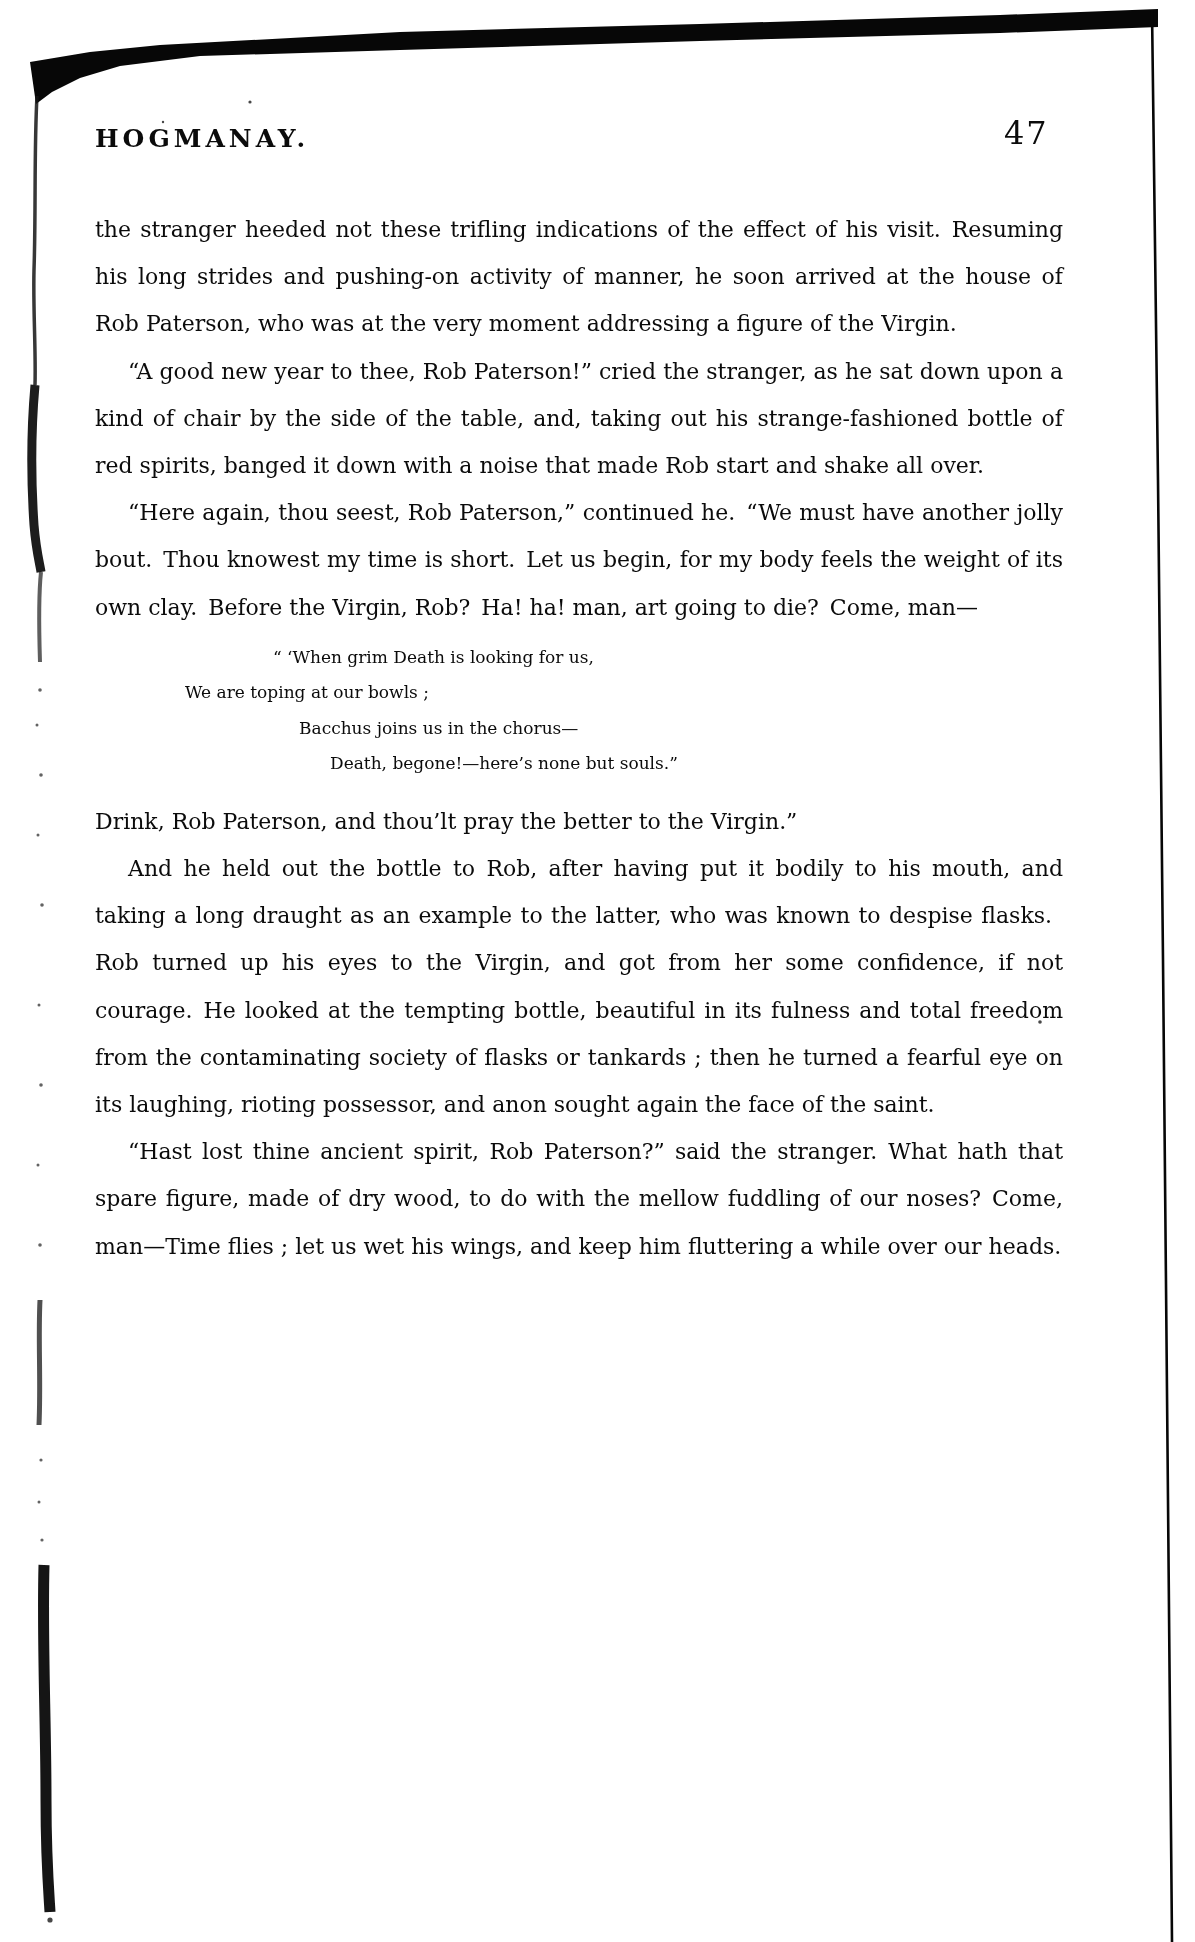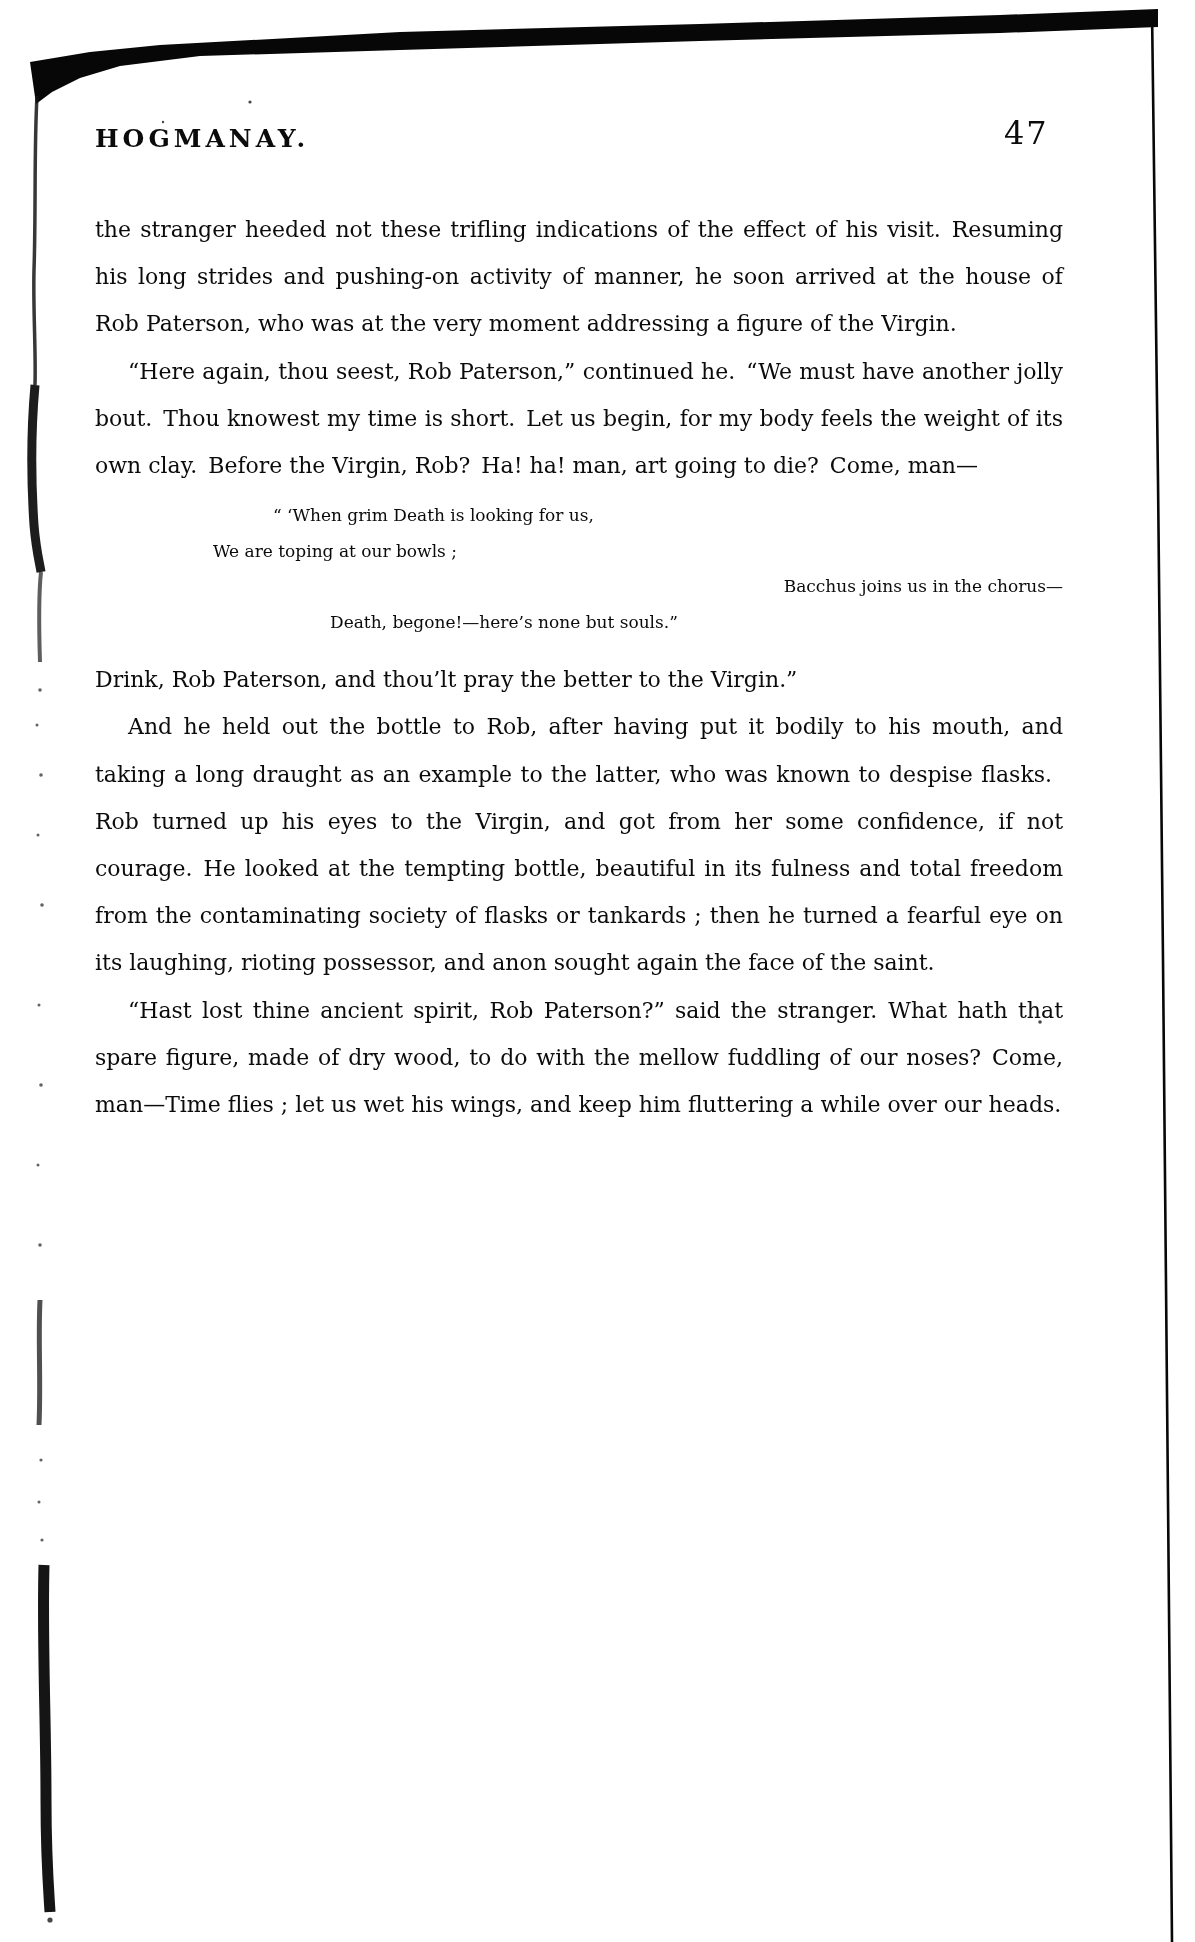--- a/index.html
+++ b/index.html
@@ -23,22 +23,22 @@
   }
   .text-column { position: absolute; left: 95px; top: 206px; width: 968px; }
   .body-par {
     margin: 0; font-size: 22px; line-height: 47.2px;
     text-align: justify; text-justify: inter-word;
   }
   .indent { text-indent: 33px; }
   .verse { margin: 9px 0 16px 0; font-size: 17px; line-height: 35.5px; }
   .verse-line { white-space: nowrap; }
   .v1 { margin-left: 178px; }
-  .v2 { margin-left: 118px; }
-  .v3 { margin-left: 204px; text-align: right; }
+  .v2 { margin-left: 90px; }
+  .v3 { margin-left: 204px; }
   .v4 { margin-left: 235px; }
 </style>
 </head>
 <body>
 
 <div class="page">
 
   <svg class="artifacts" width="1195" height="1942" viewBox="0 0 1195 1942" aria-hidden="true">
 
     <polygon fill="#070707" points="30,62 90,52 160,45 400,32 700,24 1000,15 1158,9 1158,27 1000,33 700,41 400,50 200,56 120,66 80,78 52,92 36,104"></polygon>
@@ -73,20 +73,21 @@
   </svg>
 
   <div class="running-header">HOGMANAY.</div>
 
   <div class="page-number">47</div>
 
   <main class="text-column">
 
     <p class="body-par">the stranger heeded not these trifling indications of the effect of his visit. Resuming his long strides and pushing-on activity of manner, he soon arrived at the house of Rob Paterson, who was at the very moment addressing a figure of the Virgin.</p>
 
+    <p class="body-par indent">“A good new year to thee, Rob Paterson!” cried the stranger, as he sat down upon a kind of chair by the side of the table, and, taking out his strange-fashioned bottle of red spirits, banged it down with a noise that made Rob start and shake all over.</p>
 
     <p class="body-par indent">“Here again, thou seest, Rob Paterson,” continued he. “We must have another jolly bout. Thou knowest my time is short. Let us begin, for my body feels the weight of its own clay. Before the Virgin, Rob? Ha! ha! man, art going to die? Come, man—</p>
 
     <div class="verse">
       <div class="verse-line v1">“ ‘When grim Death is looking for us,</div>
       <div class="verse-line v2">We are toping at our bowls ;</div>
       <div class="verse-line v3">Bacchus joins us in the chorus—</div>
       <div class="verse-line v4">Death, begone!—here’s none but souls.”</div>
     </div>
 

